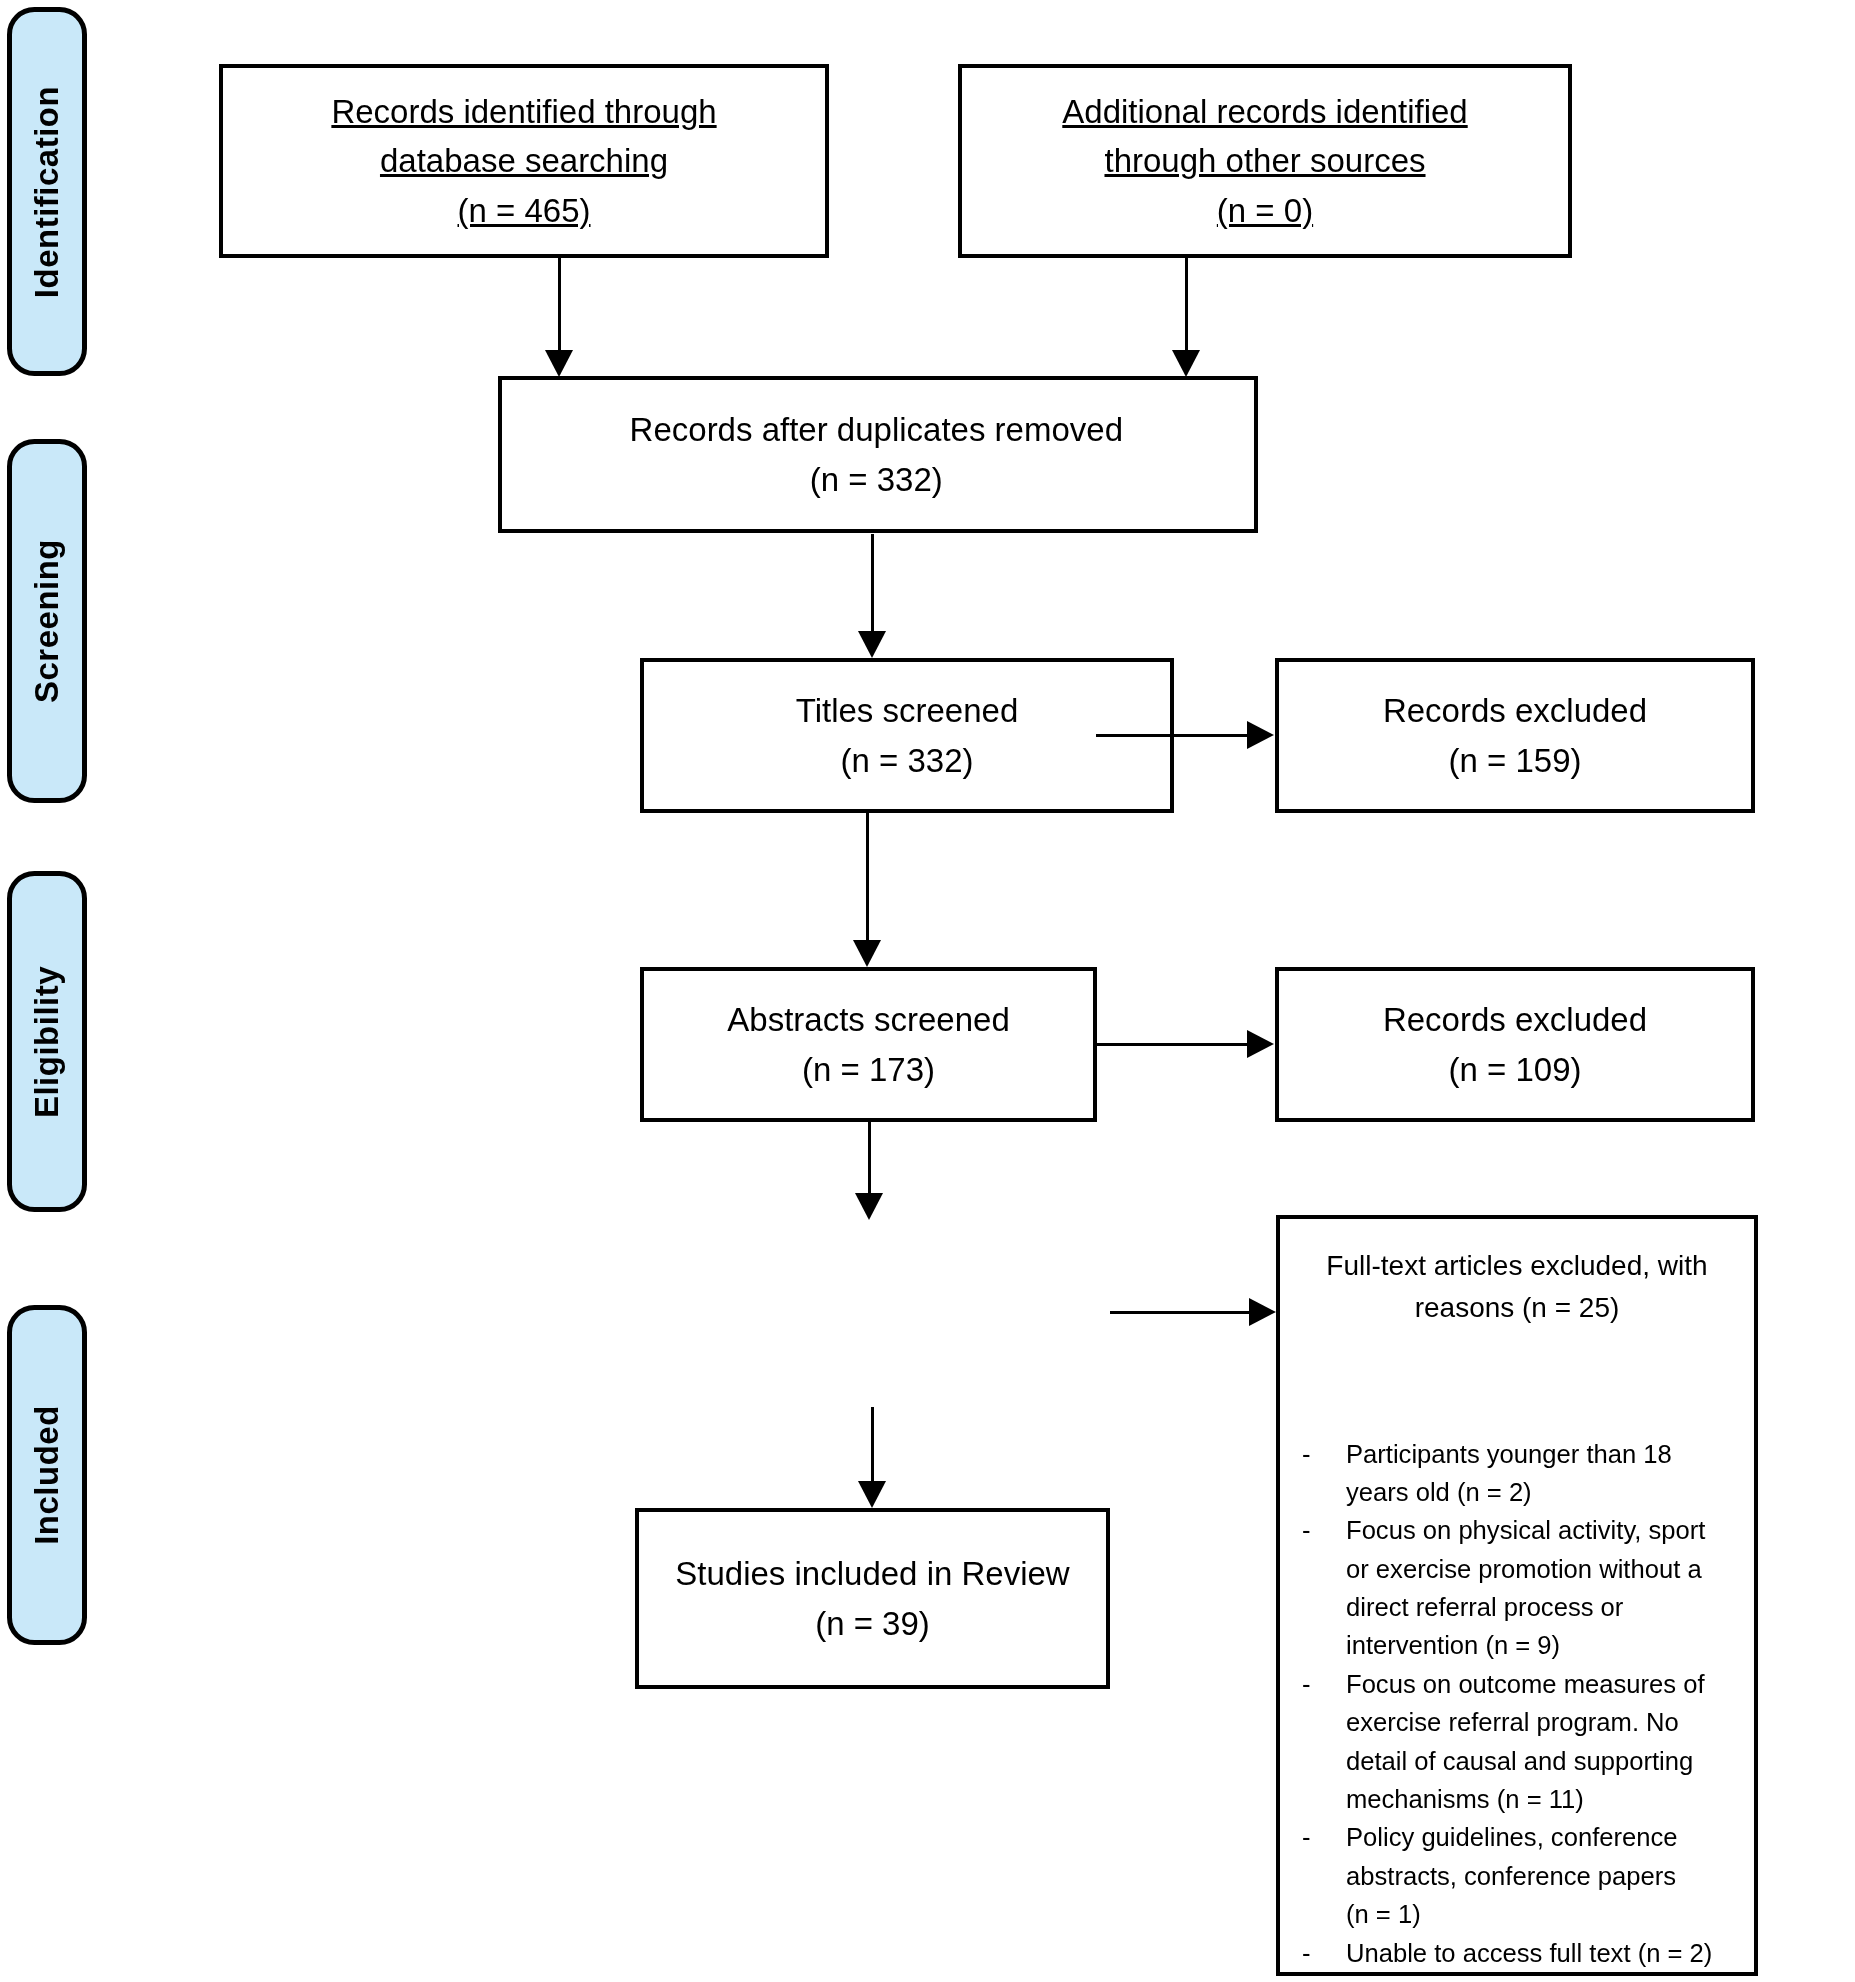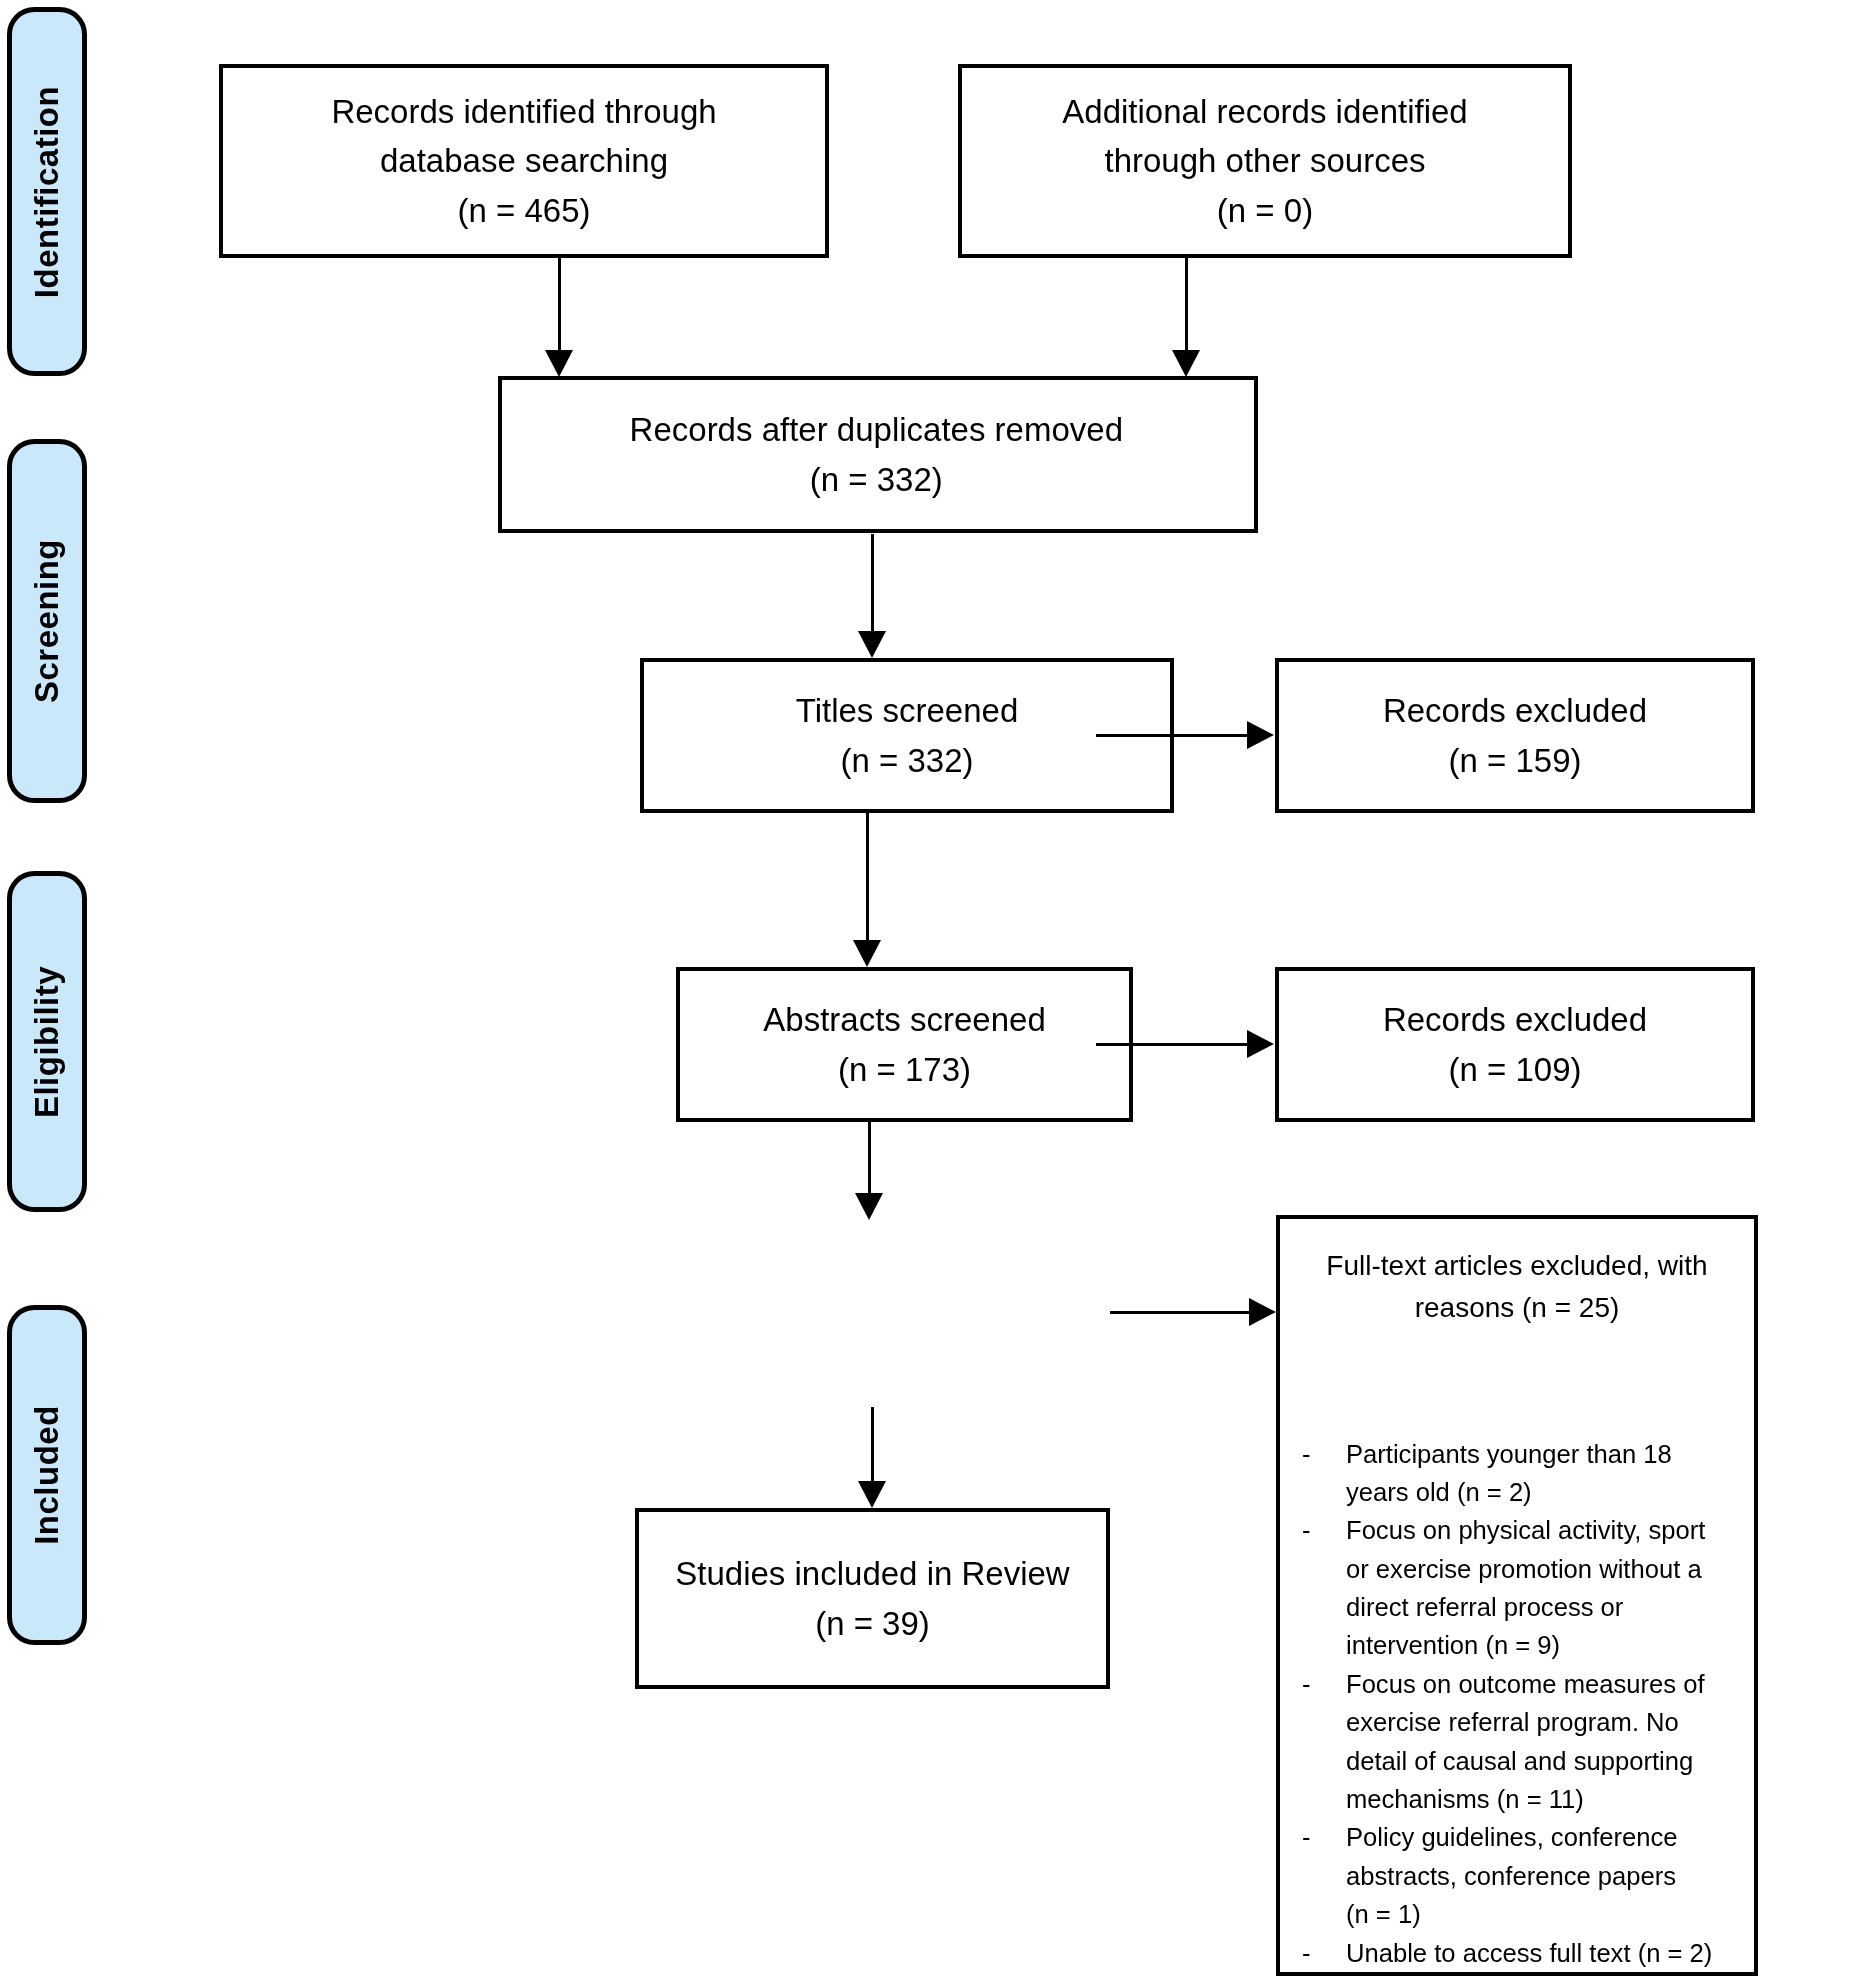--- a/index.html
+++ b/index.html
@@ -29,21 +29,21 @@
     position:absolute;
     background:#fff; border:4.6px solid #000;
     box-sizing:border-box;
     display:flex; flex-direction:column;
     align-items:center; justify-content:center;
     text-align:center;
     font-size:33px; line-height:1.5;
     padding:0 27.4px;
   }
   .box .bline { display:block; }
-  .pad48 { padding:4px 44px; }
+  .pad48 { padding:4px 44px;text-decoration:underline; }
   
   .bigbox {
     justify-content:space-between;
     padding:25.6px 0 0 0;
     font-size:25.6px; line-height:1.5;
   }
   .big-title { font-size:28px; line-height:1.5; text-align:center; margin:0 18.3px 82px 18.3px; }
   .big-title .tline { display:block; }
   .reasons { width:100%; text-align:left; }
   .reason { display:flex; align-items:flex-start; padding-left:22px; }
@@ -93,21 +93,21 @@
 
   <div class="box" style="left:640px; top:658px; width:534px; height:155px;">
     <span class="bline">Titles screened</span>
     <span class="bline">(n = 332)</span>
   </div>
   <div class="box" style="left:1275px; top:658px; width:480px; height:155px;">
     <span class="bline">Records excluded</span>
     <span class="bline">(n = 159)</span>
   </div>
 
-  <div class="box" style="left:640px; top:967px; width:457px; height:155px;margin-left:36px;">
+  <div class="box" style="left:640px; top:967px; width:457px; height:155px;">
     <span class="bline">Abstracts screened</span>
     <span class="bline">(n = 173)</span>
   </div>
   <div class="box" style="left:1275px; top:967px; width:480px; height:155px;">
     <span class="bline">Records excluded</span>
     <span class="bline">(n = 109)</span>
   </div>
 
 
   <div class="box bigbox" style="left:1276px; top:1215px; width:482px; height:761px;">

